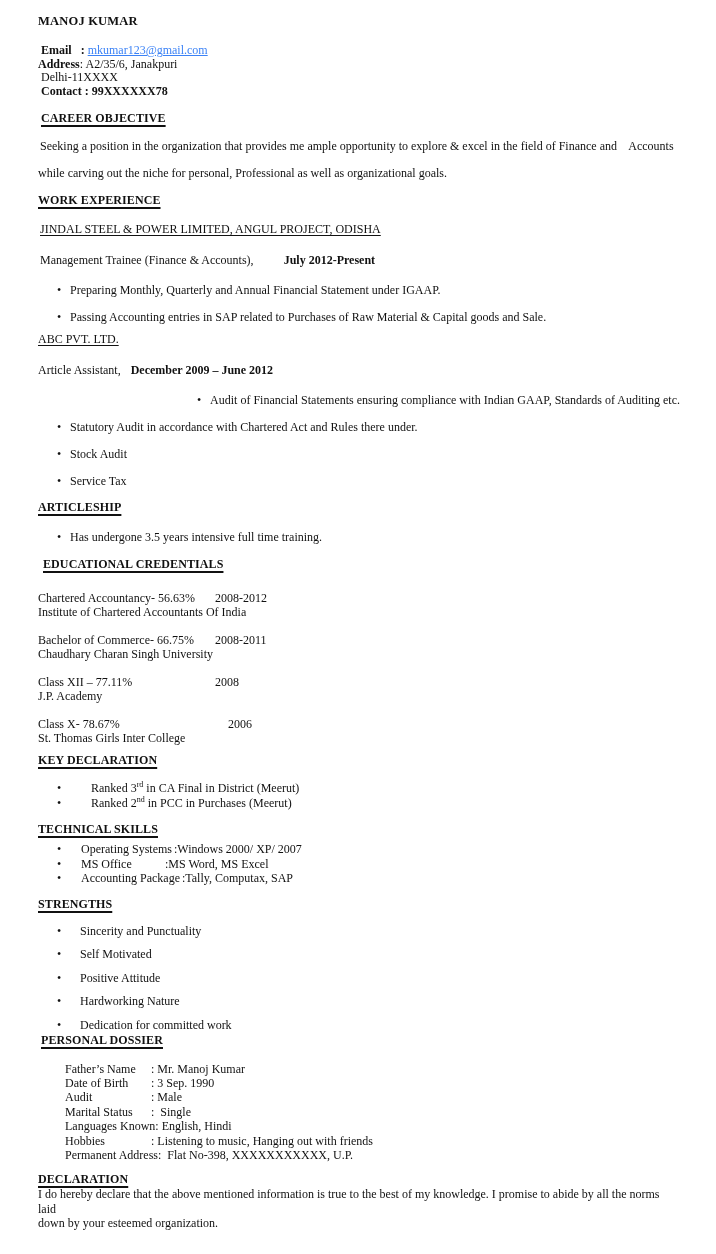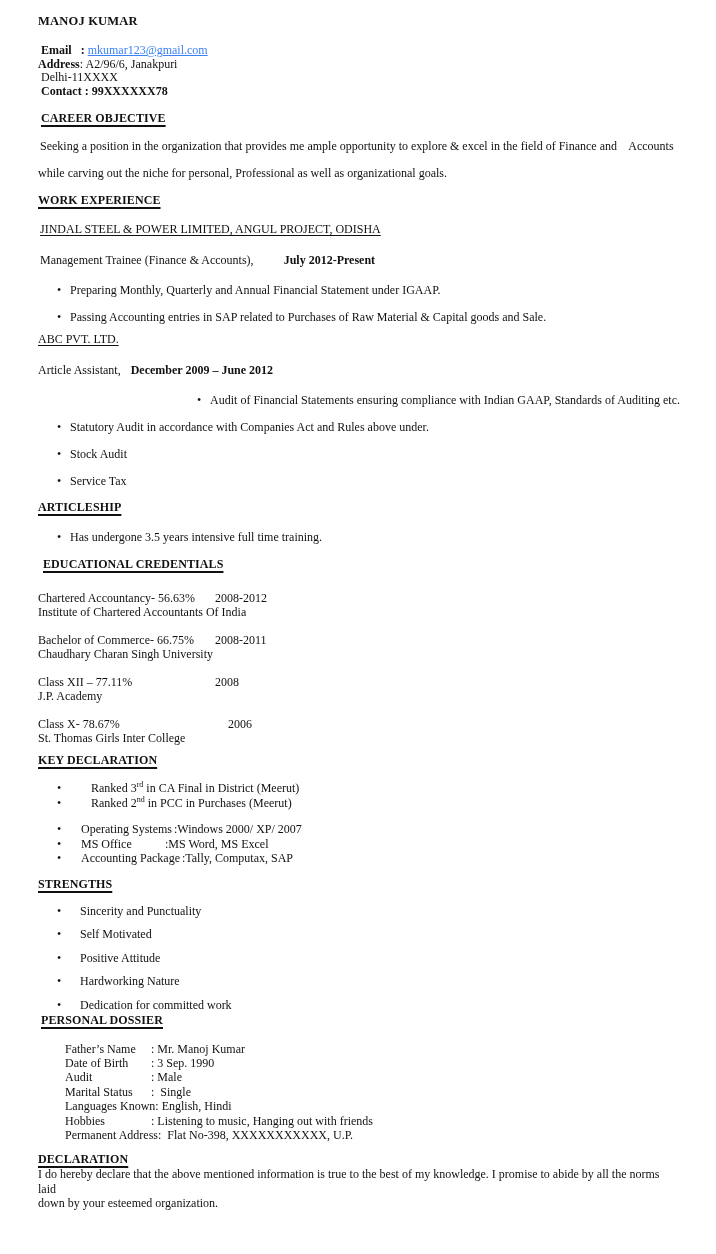--- a/index.html
+++ b/index.html
@@ -60,21 +60,21 @@
 
 <div class="page">
 
   <div class="name">MANOJ KUMAR</div>
 
   <div class="contact-block">
     <div class="indent1">
       <span class="b">Email</span><span class="pre b">   : </span><a class="email-link" href="#">mkumar123@gmail.com</a>
     </div>
     <div>
-      <span class="b">Address</span><span class="pre">: A2/96/6, Janakpuri</span>
+      <span class="b">Address</span><span class="pre">: A2/35/6, Janakpuri</span>
     </div>
     <div style="padding-left:3px;">Delhi-11XXXX</div>
     <div class="b indent1">Contact : 99XXXXXX78</div>
   </div>
 
   <div class="heading h-co">CAREER OBJECTIVE</div>
   <div class="obj-line pre" style="padding-left:2px;">Seeking a position in the organization that provides me ample opportunity to explore &amp; excel in the field of Finance and    Accounts</div>
   <div class="obj-line">while carving out the niche for personal, Professional as well as organizational goals.</div>
 
   <div class="heading h-we">WORK EXPERIENCE</div>
@@ -95,21 +95,21 @@
   <div class="company" style="margin-left:0;">ABC PVT. LTD.</div>
   <div class="role-line">
     <span>Article Assistant,</span><span class="period period-1">December 2009 – June 2012</span>
   </div>
   <div class="brow b-we" style="margin-top:3px;justify-content:flex-end;">
     <span class="dot"></span>
     <span>Audit of Financial Statements ensuring compliance with Indian GAAP, Standards of Auditing etc.</span>
   </div>
   <div class="brow b-we">
     <span class="dot"></span>
-    <span>Statutory Audit in accordance with Companies Act and Rules above under.</span>
+    <span>Statutory Audit in accordance with Chartered Act and Rules there under.</span>
   </div>
   <div class="brow b-we">
     <span class="dot"></span>
     <span>Stock Audit</span>
   </div>
   <div class="brow b-we" style="margin-bottom:9px;">
     <span class="dot"></span>
     <span>Service Tax</span>
   </div>
 
@@ -149,20 +149,21 @@
   <div class="heading h-ka">KEY DECLARATION</div>
   <div class="brow b-ka">
     <span class="dot"></span>
     <span><span>Ranked 3</span><sup>rd</sup><span> in CA Final in District (Meerut)</span></span>
   </div>
   <div class="brow b-ka" style="margin-bottom:11px;">
     <span class="dot"></span>
     <span><span>Ranked 2</span><sup>nd</sup><span> in PCC in Purchases (Meerut)</span></span>
   </div>
 
+  <div class="heading h-ts">TECHNICAL SKILLS</div>
   <div class="brow b-ts">
     <span class="dot"></span>
     <span><span class="ts-label">Operating Systems</span><span>:Windows 2000/ XP/ 2007</span></span>
   </div>
   <div class="brow b-ts">
     <span class="dot"></span>
     <span><span class="ts-label">MS Office</span><span>:MS Word, MS Excel</span></span>
   </div>
   <div class="brow b-ts" style="margin-bottom:10px;">
     <span class="dot"></span>

